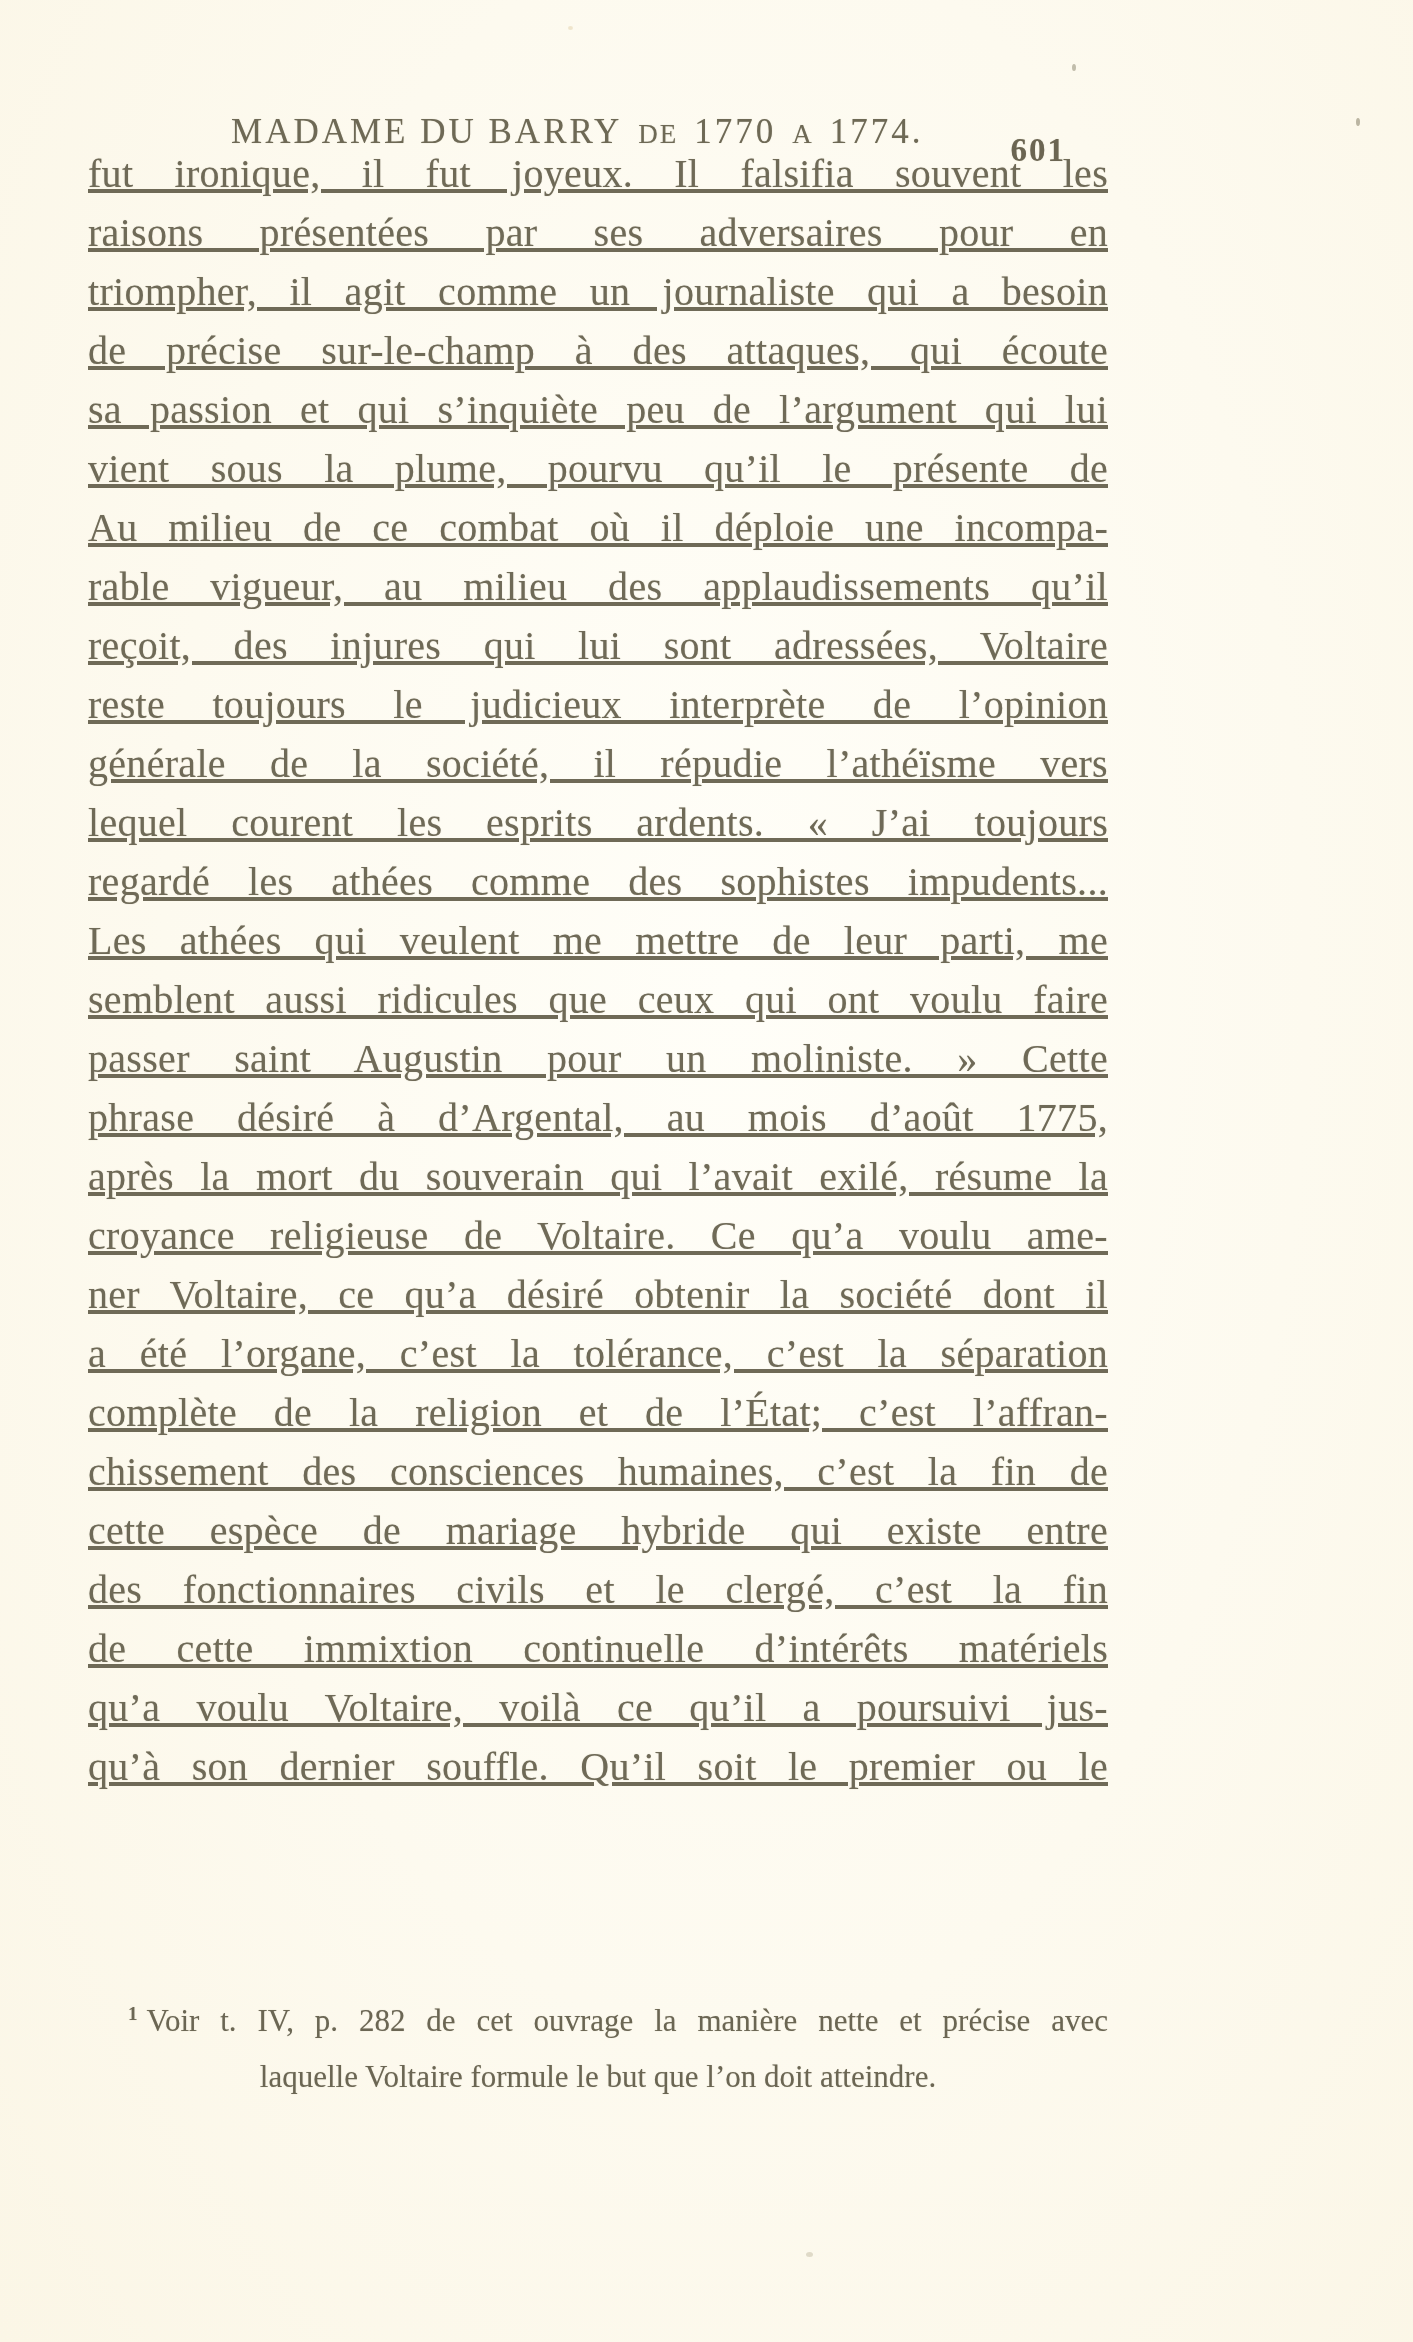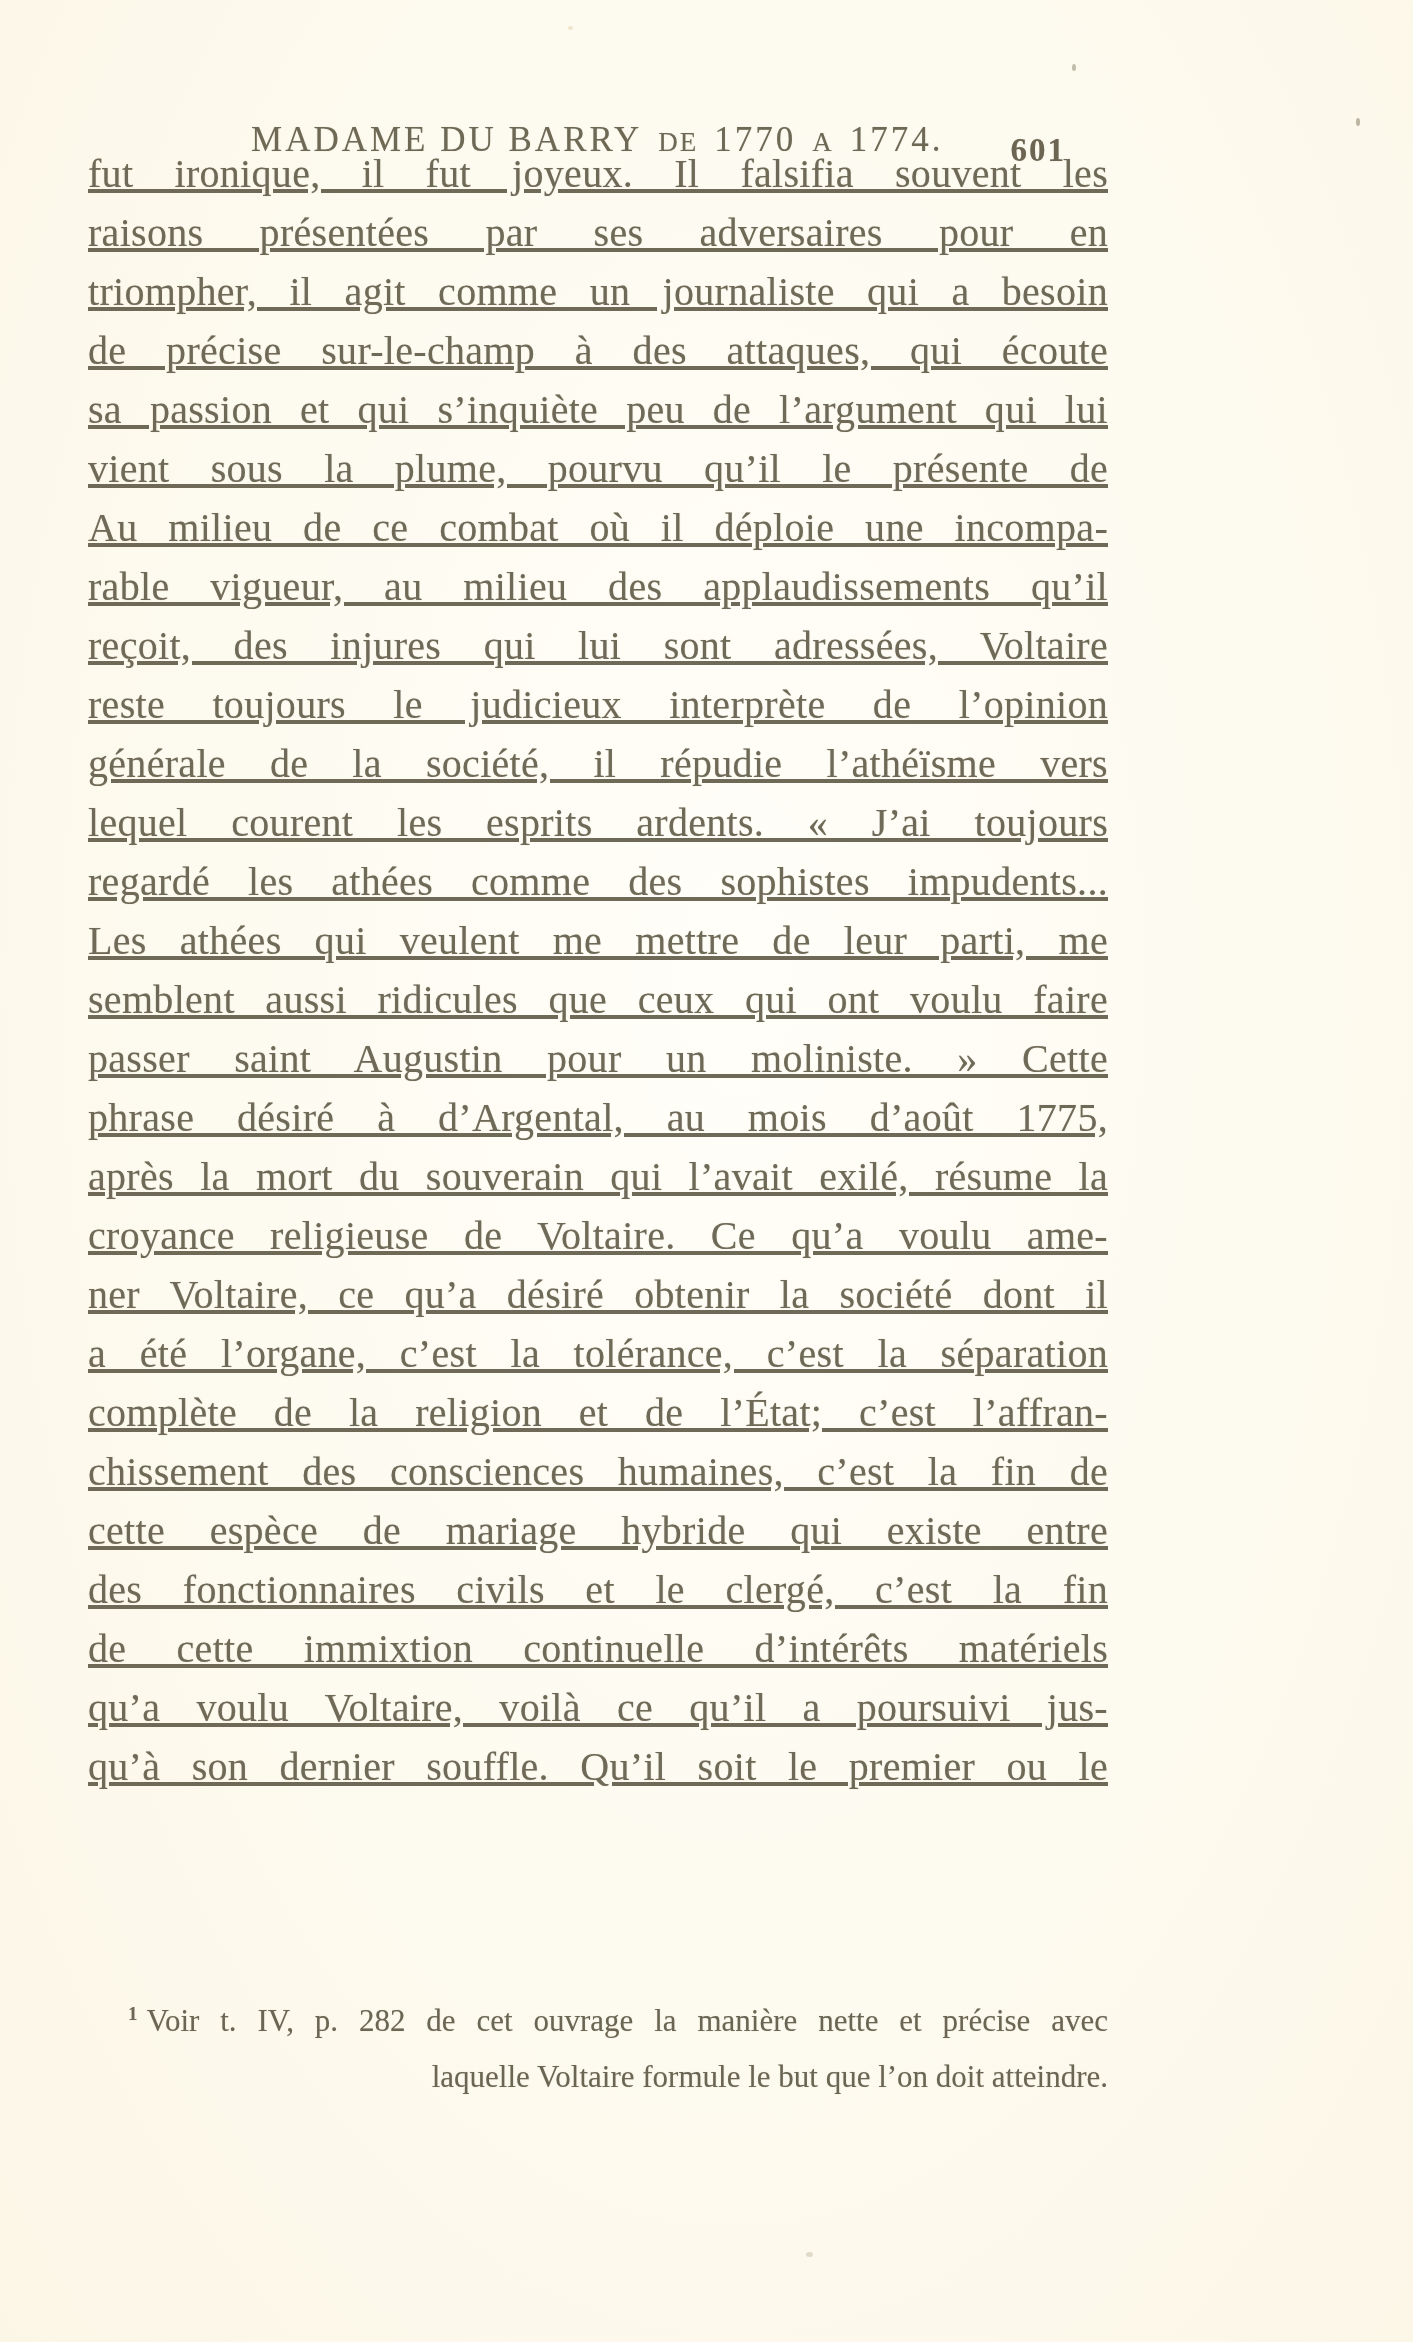--- a/index.html
+++ b/index.html
@@ -22,27 +22,26 @@
     position: absolute;
     top: 112px;
     left: 88px;
     width: 1020px;
     height: 46px;
   }
   .running-title {
     position: absolute;
     left: 50%;
     transform: translateX(-53%);
-    top: 8px;
+    top: 0;
     white-space: nowrap;
     font-size: 35px;
     letter-spacing: 3px;
     color: #6e6955;
     text-shadow: 0 0 1px rgba(110,105,86,0.35);
-    margin-left: 20px;
   }
   .running-title .tpart { vertical-align: baseline; }
   .running-title .tpart + .tpart { margin-left: 16px; }
   .running-title .tpart.small { font-size: 27px; letter-spacing: 2px; }
   .page-number {
     position: absolute;
     right: 42px;
     top: 20px;
     font-size: 33px;
     font-weight: bold;
@@ -87,21 +86,21 @@
     text-align: justify;
     text-align-last: justify;
     text-indent: 40px;
     white-space: nowrap;
   }
   .fn-first sup {
     font-size: 19px;
     margin-right: 9px;
     font-weight: bold;
   }
-  .fn-second { text-align: right; }
+  .fn-second { text-align: center; }
 
   
   .speck {
     position: absolute;
     border-radius: 50%;
     pointer-events: none;
   }
   .speck-1 { left: 568px; top: 26px;  width: 5px; height: 4px; background: #e4d3ae; opacity: .55; }
   .speck-2 { left: 1072px; top: 64px; width: 4px; height: 7px; background: #9a947e; opacity: .6; }
   .speck-3 { left: 1356px; top: 118px; width: 4px; height: 8px; background: #8f8971; opacity: .6; }

